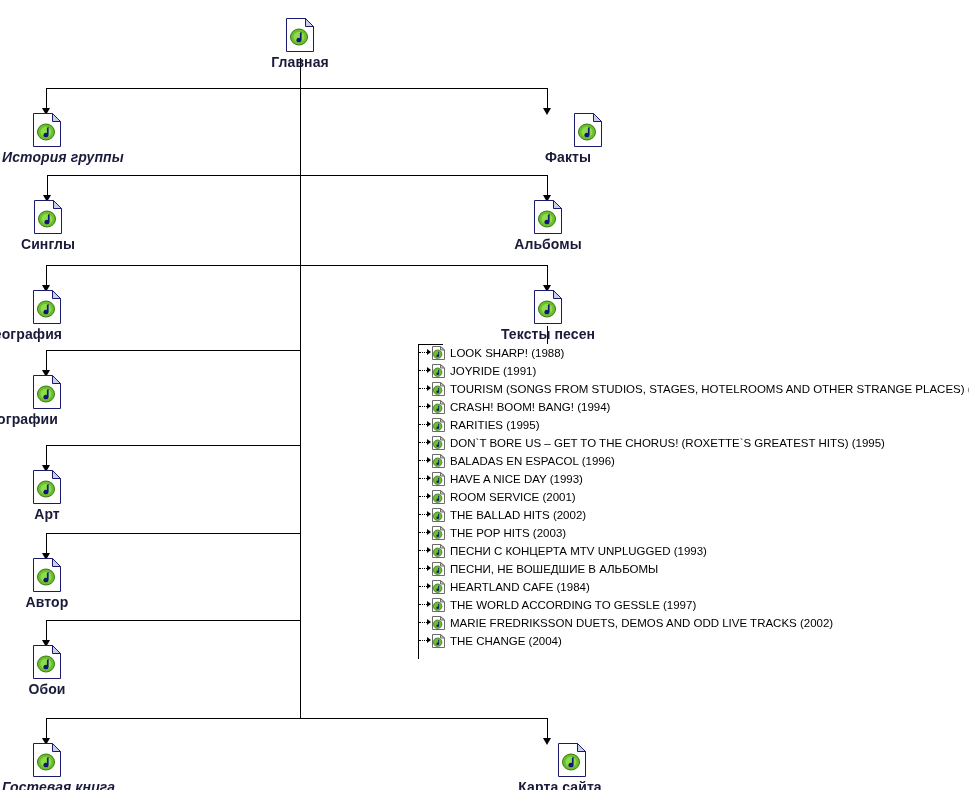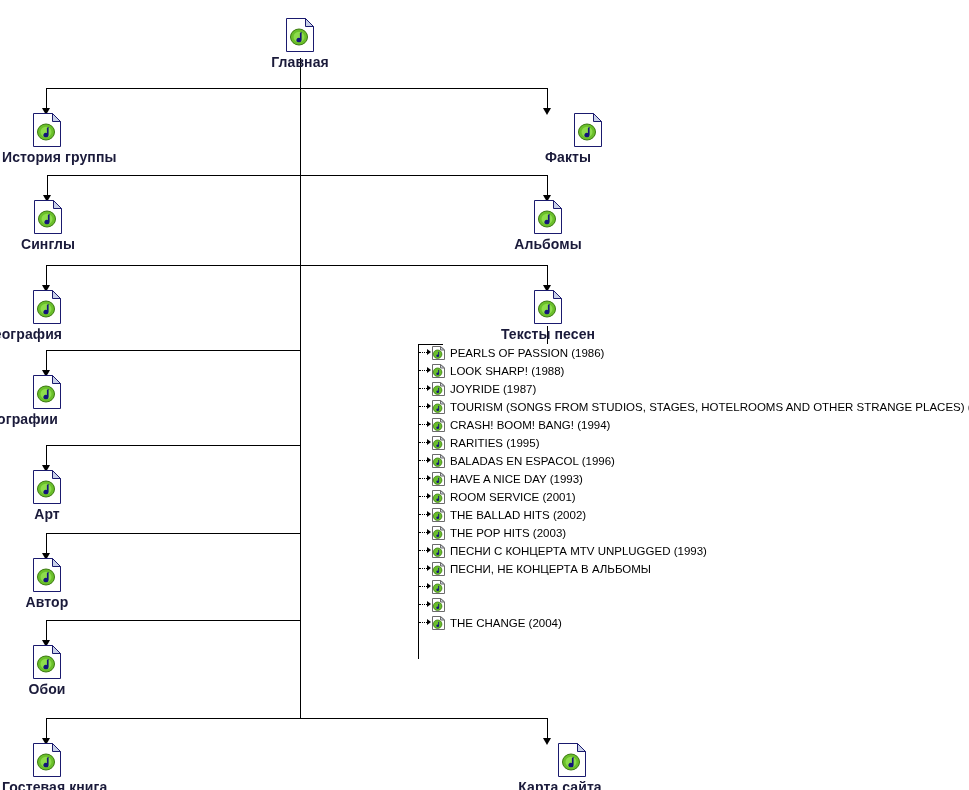--- a/index.html
+++ b/index.html
@@ -19,21 +19,21 @@
     position:absolute;
     top:36px;
     left:50%;
     transform:translateX(-50%);
     white-space:nowrap;
     font-size:14px;
     font-weight:bold;
     color:#1a1a3a;
     letter-spacing:0.1px;
   }
-  .node.capleft .cap{left:0;transform:none;}
+  .node.capleft .cap{left:0;transform:none;font-style:italic;}
 
   
   .arrow{
     position:absolute;
     width:0;height:0;
     border-left:4px solid transparent;
     border-right:4px solid transparent;
     border-top:7px solid #000;
   }
   .vline{position:absolute;background:#000;width:1px;}
@@ -298,33 +298,27 @@
 
   <div id="album-list">
     <div class="bracket-top"></div>
     <div class="bracket-side" id="bracket-side" style="height: 315px;"></div>
     <ul class="alist" id="alist">
         <li><span class="conn"></span><span class="tick"></span><span class="minidoc"><svg width="13" height="14" viewBox="0 0 13 14">
               <path d="M0.5,0.5 H8.5 L12.5,4.0 V13.5 H0.5 Z" fill="#ffffff" stroke="#6b6b6b" stroke-width="1"></path>
               <path d="M8.5,0.5 L12.5,4.0 H8.5 Z" fill="#cfd6e6" stroke="#6b6b6b" stroke-width="1"></path>
               <ellipse cx="5.6" cy="8.2" rx="4.3" ry="4.2" fill="#6abf2a" stroke="#3c7a12" stroke-width="0.8"></ellipse>
               <path d="M7.1,5.4 v4.4 a1.4,1.2 0 1 1 -0.9,-1.1 v-2.7 z" fill="#14147a"></path>
-            </svg></span><span class="txt">PEARLS OF PASSION (1986)</span></li>
-        <li><span class="conn"></span><span class="tick"></span><span class="minidoc"><svg width="13" height="14" viewBox="0 0 13 14">
-              <path d="M0.5,0.5 H8.5 L12.5,4.0 V13.5 H0.5 Z" fill="#ffffff" stroke="#6b6b6b" stroke-width="1"></path>
-              <path d="M8.5,0.5 L12.5,4.0 H8.5 Z" fill="#cfd6e6" stroke="#6b6b6b" stroke-width="1"></path>
-              <ellipse cx="5.6" cy="8.2" rx="4.3" ry="4.2" fill="#6abf2a" stroke="#3c7a12" stroke-width="0.8"></ellipse>
-              <path d="M7.1,5.4 v4.4 a1.4,1.2 0 1 1 -0.9,-1.1 v-2.7 z" fill="#14147a"></path>
             </svg></span><span class="txt">LOOK SHARP! (1988)</span></li>
         <li><span class="conn"></span><span class="tick"></span><span class="minidoc"><svg width="13" height="14" viewBox="0 0 13 14">
               <path d="M0.5,0.5 H8.5 L12.5,4.0 V13.5 H0.5 Z" fill="#ffffff" stroke="#6b6b6b" stroke-width="1"></path>
               <path d="M8.5,0.5 L12.5,4.0 H8.5 Z" fill="#cfd6e6" stroke="#6b6b6b" stroke-width="1"></path>
               <ellipse cx="5.6" cy="8.2" rx="4.3" ry="4.2" fill="#6abf2a" stroke="#3c7a12" stroke-width="0.8"></ellipse>
               <path d="M7.1,5.4 v4.4 a1.4,1.2 0 1 1 -0.9,-1.1 v-2.7 z" fill="#14147a"></path>
-            </svg></span><span class="txt">JOYRIDE (1987)</span></li>
+            </svg></span><span class="txt">JOYRIDE (1991)</span></li>
         <li><span class="conn"></span><span class="tick"></span><span class="minidoc"><svg width="13" height="14" viewBox="0 0 13 14">
               <path d="M0.5,0.5 H8.5 L12.5,4.0 V13.5 H0.5 Z" fill="#ffffff" stroke="#6b6b6b" stroke-width="1"></path>
               <path d="M8.5,0.5 L12.5,4.0 H8.5 Z" fill="#cfd6e6" stroke="#6b6b6b" stroke-width="1"></path>
               <ellipse cx="5.6" cy="8.2" rx="4.3" ry="4.2" fill="#6abf2a" stroke="#3c7a12" stroke-width="0.8"></ellipse>
               <path d="M7.1,5.4 v4.4 a1.4,1.2 0 1 1 -0.9,-1.1 v-2.7 z" fill="#14147a"></path>
             </svg></span><span class="txt">TOURISM (SONGS FROM STUDIOS, STAGES, HOTELROOMS AND OTHER STRANGE PLACES) (1992)</span></li>
         <li><span class="conn"></span><span class="tick"></span><span class="minidoc"><svg width="13" height="14" viewBox="0 0 13 14">
               <path d="M0.5,0.5 H8.5 L12.5,4.0 V13.5 H0.5 Z" fill="#ffffff" stroke="#6b6b6b" stroke-width="1"></path>
               <path d="M8.5,0.5 L12.5,4.0 H8.5 Z" fill="#cfd6e6" stroke="#6b6b6b" stroke-width="1"></path>
               <ellipse cx="5.6" cy="8.2" rx="4.3" ry="4.2" fill="#6abf2a" stroke="#3c7a12" stroke-width="0.8"></ellipse>
@@ -334,20 +328,26 @@
               <path d="M0.5,0.5 H8.5 L12.5,4.0 V13.5 H0.5 Z" fill="#ffffff" stroke="#6b6b6b" stroke-width="1"></path>
               <path d="M8.5,0.5 L12.5,4.0 H8.5 Z" fill="#cfd6e6" stroke="#6b6b6b" stroke-width="1"></path>
               <ellipse cx="5.6" cy="8.2" rx="4.3" ry="4.2" fill="#6abf2a" stroke="#3c7a12" stroke-width="0.8"></ellipse>
               <path d="M7.1,5.4 v4.4 a1.4,1.2 0 1 1 -0.9,-1.1 v-2.7 z" fill="#14147a"></path>
             </svg></span><span class="txt">RARITIES (1995)</span></li>
         <li><span class="conn"></span><span class="tick"></span><span class="minidoc"><svg width="13" height="14" viewBox="0 0 13 14">
               <path d="M0.5,0.5 H8.5 L12.5,4.0 V13.5 H0.5 Z" fill="#ffffff" stroke="#6b6b6b" stroke-width="1"></path>
               <path d="M8.5,0.5 L12.5,4.0 H8.5 Z" fill="#cfd6e6" stroke="#6b6b6b" stroke-width="1"></path>
               <ellipse cx="5.6" cy="8.2" rx="4.3" ry="4.2" fill="#6abf2a" stroke="#3c7a12" stroke-width="0.8"></ellipse>
               <path d="M7.1,5.4 v4.4 a1.4,1.2 0 1 1 -0.9,-1.1 v-2.7 z" fill="#14147a"></path>
+            </svg></span><span class="txt">DON`T BORE US – GET TO THE CHORUS! (ROXETTE`S GREATEST HITS) (1995)</span></li>
+        <li><span class="conn"></span><span class="tick"></span><span class="minidoc"><svg width="13" height="14" viewBox="0 0 13 14">
+              <path d="M0.5,0.5 H8.5 L12.5,4.0 V13.5 H0.5 Z" fill="#ffffff" stroke="#6b6b6b" stroke-width="1"></path>
+              <path d="M8.5,0.5 L12.5,4.0 H8.5 Z" fill="#cfd6e6" stroke="#6b6b6b" stroke-width="1"></path>
+              <ellipse cx="5.6" cy="8.2" rx="4.3" ry="4.2" fill="#6abf2a" stroke="#3c7a12" stroke-width="0.8"></ellipse>
+              <path d="M7.1,5.4 v4.4 a1.4,1.2 0 1 1 -0.9,-1.1 v-2.7 z" fill="#14147a"></path>
             </svg></span><span class="txt">BALADAS EN ESPACOL (1996)</span></li>
         <li><span class="conn"></span><span class="tick"></span><span class="minidoc"><svg width="13" height="14" viewBox="0 0 13 14">
               <path d="M0.5,0.5 H8.5 L12.5,4.0 V13.5 H0.5 Z" fill="#ffffff" stroke="#6b6b6b" stroke-width="1"></path>
               <path d="M8.5,0.5 L12.5,4.0 H8.5 Z" fill="#cfd6e6" stroke="#6b6b6b" stroke-width="1"></path>
               <ellipse cx="5.6" cy="8.2" rx="4.3" ry="4.2" fill="#6abf2a" stroke="#3c7a12" stroke-width="0.8"></ellipse>
               <path d="M7.1,5.4 v4.4 a1.4,1.2 0 1 1 -0.9,-1.1 v-2.7 z" fill="#14147a"></path>
             </svg></span><span class="txt">HAVE A NICE DAY (1993)</span></li>
         <li><span class="conn"></span><span class="tick"></span><span class="minidoc"><svg width="13" height="14" viewBox="0 0 13 14">
               <path d="M0.5,0.5 H8.5 L12.5,4.0 V13.5 H0.5 Z" fill="#ffffff" stroke="#6b6b6b" stroke-width="1"></path>
               <path d="M8.5,0.5 L12.5,4.0 H8.5 Z" fill="#cfd6e6" stroke="#6b6b6b" stroke-width="1"></path>
@@ -370,33 +370,39 @@
               <path d="M0.5,0.5 H8.5 L12.5,4.0 V13.5 H0.5 Z" fill="#ffffff" stroke="#6b6b6b" stroke-width="1"></path>
               <path d="M8.5,0.5 L12.5,4.0 H8.5 Z" fill="#cfd6e6" stroke="#6b6b6b" stroke-width="1"></path>
               <ellipse cx="5.6" cy="8.2" rx="4.3" ry="4.2" fill="#6abf2a" stroke="#3c7a12" stroke-width="0.8"></ellipse>
               <path d="M7.1,5.4 v4.4 a1.4,1.2 0 1 1 -0.9,-1.1 v-2.7 z" fill="#14147a"></path>
             </svg></span><span class="txt">ПЕСНИ С КОНЦЕРТА MTV UNPLUGGED (1993)</span></li>
         <li><span class="conn"></span><span class="tick"></span><span class="minidoc"><svg width="13" height="14" viewBox="0 0 13 14">
               <path d="M0.5,0.5 H8.5 L12.5,4.0 V13.5 H0.5 Z" fill="#ffffff" stroke="#6b6b6b" stroke-width="1"></path>
               <path d="M8.5,0.5 L12.5,4.0 H8.5 Z" fill="#cfd6e6" stroke="#6b6b6b" stroke-width="1"></path>
               <ellipse cx="5.6" cy="8.2" rx="4.3" ry="4.2" fill="#6abf2a" stroke="#3c7a12" stroke-width="0.8"></ellipse>
               <path d="M7.1,5.4 v4.4 a1.4,1.2 0 1 1 -0.9,-1.1 v-2.7 z" fill="#14147a"></path>
-            </svg></span><span class="txt">ПЕСНИ, НЕ КОНЦЕРТА В АЛЬБОМЫ</span></li>
-        <li><span class="conn"></span><span class="tick"></span><span class="minidoc"><svg width="13" height="14" viewBox="0 0 13 14">
-              <path d="M0.5,0.5 H8.5 L12.5,4.0 V13.5 H0.5 Z" fill="#ffffff" stroke="#6b6b6b" stroke-width="1"></path>
-              <path d="M8.5,0.5 L12.5,4.0 H8.5 Z" fill="#cfd6e6" stroke="#6b6b6b" stroke-width="1"></path>
-              <ellipse cx="5.6" cy="8.2" rx="4.3" ry="4.2" fill="#6abf2a" stroke="#3c7a12" stroke-width="0.8"></ellipse>
-              <path d="M7.1,5.4 v4.4 a1.4,1.2 0 1 1 -0.9,-1.1 v-2.7 z" fill="#14147a"></path>
-            </svg></span></li>
-        <li><span class="conn"></span><span class="tick"></span><span class="minidoc"><svg width="13" height="14" viewBox="0 0 13 14">
-              <path d="M0.5,0.5 H8.5 L12.5,4.0 V13.5 H0.5 Z" fill="#ffffff" stroke="#6b6b6b" stroke-width="1"></path>
-              <path d="M8.5,0.5 L12.5,4.0 H8.5 Z" fill="#cfd6e6" stroke="#6b6b6b" stroke-width="1"></path>
-              <ellipse cx="5.6" cy="8.2" rx="4.3" ry="4.2" fill="#6abf2a" stroke="#3c7a12" stroke-width="0.8"></ellipse>
-              <path d="M7.1,5.4 v4.4 a1.4,1.2 0 1 1 -0.9,-1.1 v-2.7 z" fill="#14147a"></path>
-            </svg></span></li>
+            </svg></span><span class="txt">ПЕСНИ, НЕ ВОШЕДШИЕ В АЛЬБОМЫ</span></li>
+        <li><span class="conn"></span><span class="tick"></span><span class="minidoc"><svg width="13" height="14" viewBox="0 0 13 14">
+              <path d="M0.5,0.5 H8.5 L12.5,4.0 V13.5 H0.5 Z" fill="#ffffff" stroke="#6b6b6b" stroke-width="1"></path>
+              <path d="M8.5,0.5 L12.5,4.0 H8.5 Z" fill="#cfd6e6" stroke="#6b6b6b" stroke-width="1"></path>
+              <ellipse cx="5.6" cy="8.2" rx="4.3" ry="4.2" fill="#6abf2a" stroke="#3c7a12" stroke-width="0.8"></ellipse>
+              <path d="M7.1,5.4 v4.4 a1.4,1.2 0 1 1 -0.9,-1.1 v-2.7 z" fill="#14147a"></path>
+            </svg></span><span class="txt">HEARTLAND CAFE  (1984)</span></li>
+        <li><span class="conn"></span><span class="tick"></span><span class="minidoc"><svg width="13" height="14" viewBox="0 0 13 14">
+              <path d="M0.5,0.5 H8.5 L12.5,4.0 V13.5 H0.5 Z" fill="#ffffff" stroke="#6b6b6b" stroke-width="1"></path>
+              <path d="M8.5,0.5 L12.5,4.0 H8.5 Z" fill="#cfd6e6" stroke="#6b6b6b" stroke-width="1"></path>
+              <ellipse cx="5.6" cy="8.2" rx="4.3" ry="4.2" fill="#6abf2a" stroke="#3c7a12" stroke-width="0.8"></ellipse>
+              <path d="M7.1,5.4 v4.4 a1.4,1.2 0 1 1 -0.9,-1.1 v-2.7 z" fill="#14147a"></path>
+            </svg></span><span class="txt">THE WORLD ACCORDING TO GESSLE (1997)</span></li>
+        <li><span class="conn"></span><span class="tick"></span><span class="minidoc"><svg width="13" height="14" viewBox="0 0 13 14">
+              <path d="M0.5,0.5 H8.5 L12.5,4.0 V13.5 H0.5 Z" fill="#ffffff" stroke="#6b6b6b" stroke-width="1"></path>
+              <path d="M8.5,0.5 L12.5,4.0 H8.5 Z" fill="#cfd6e6" stroke="#6b6b6b" stroke-width="1"></path>
+              <ellipse cx="5.6" cy="8.2" rx="4.3" ry="4.2" fill="#6abf2a" stroke="#3c7a12" stroke-width="0.8"></ellipse>
+              <path d="M7.1,5.4 v4.4 a1.4,1.2 0 1 1 -0.9,-1.1 v-2.7 z" fill="#14147a"></path>
+            </svg></span><span class="txt">MARIE FREDRIKSSON DUETS, DEMOS AND ODD LIVE TRACKS (2002)</span></li>
         <li><span class="conn"></span><span class="tick"></span><span class="minidoc"><svg width="13" height="14" viewBox="0 0 13 14">
               <path d="M0.5,0.5 H8.5 L12.5,4.0 V13.5 H0.5 Z" fill="#ffffff" stroke="#6b6b6b" stroke-width="1"></path>
               <path d="M8.5,0.5 L12.5,4.0 H8.5 Z" fill="#cfd6e6" stroke="#6b6b6b" stroke-width="1"></path>
               <ellipse cx="5.6" cy="8.2" rx="4.3" ry="4.2" fill="#6abf2a" stroke="#3c7a12" stroke-width="0.8"></ellipse>
               <path d="M7.1,5.4 v4.4 a1.4,1.2 0 1 1 -0.9,-1.1 v-2.7 z" fill="#14147a"></path>
             </svg></span><span class="txt">THE CHANGE (2004)</span></li>
       </ul>
   </div>
 
 </div>

